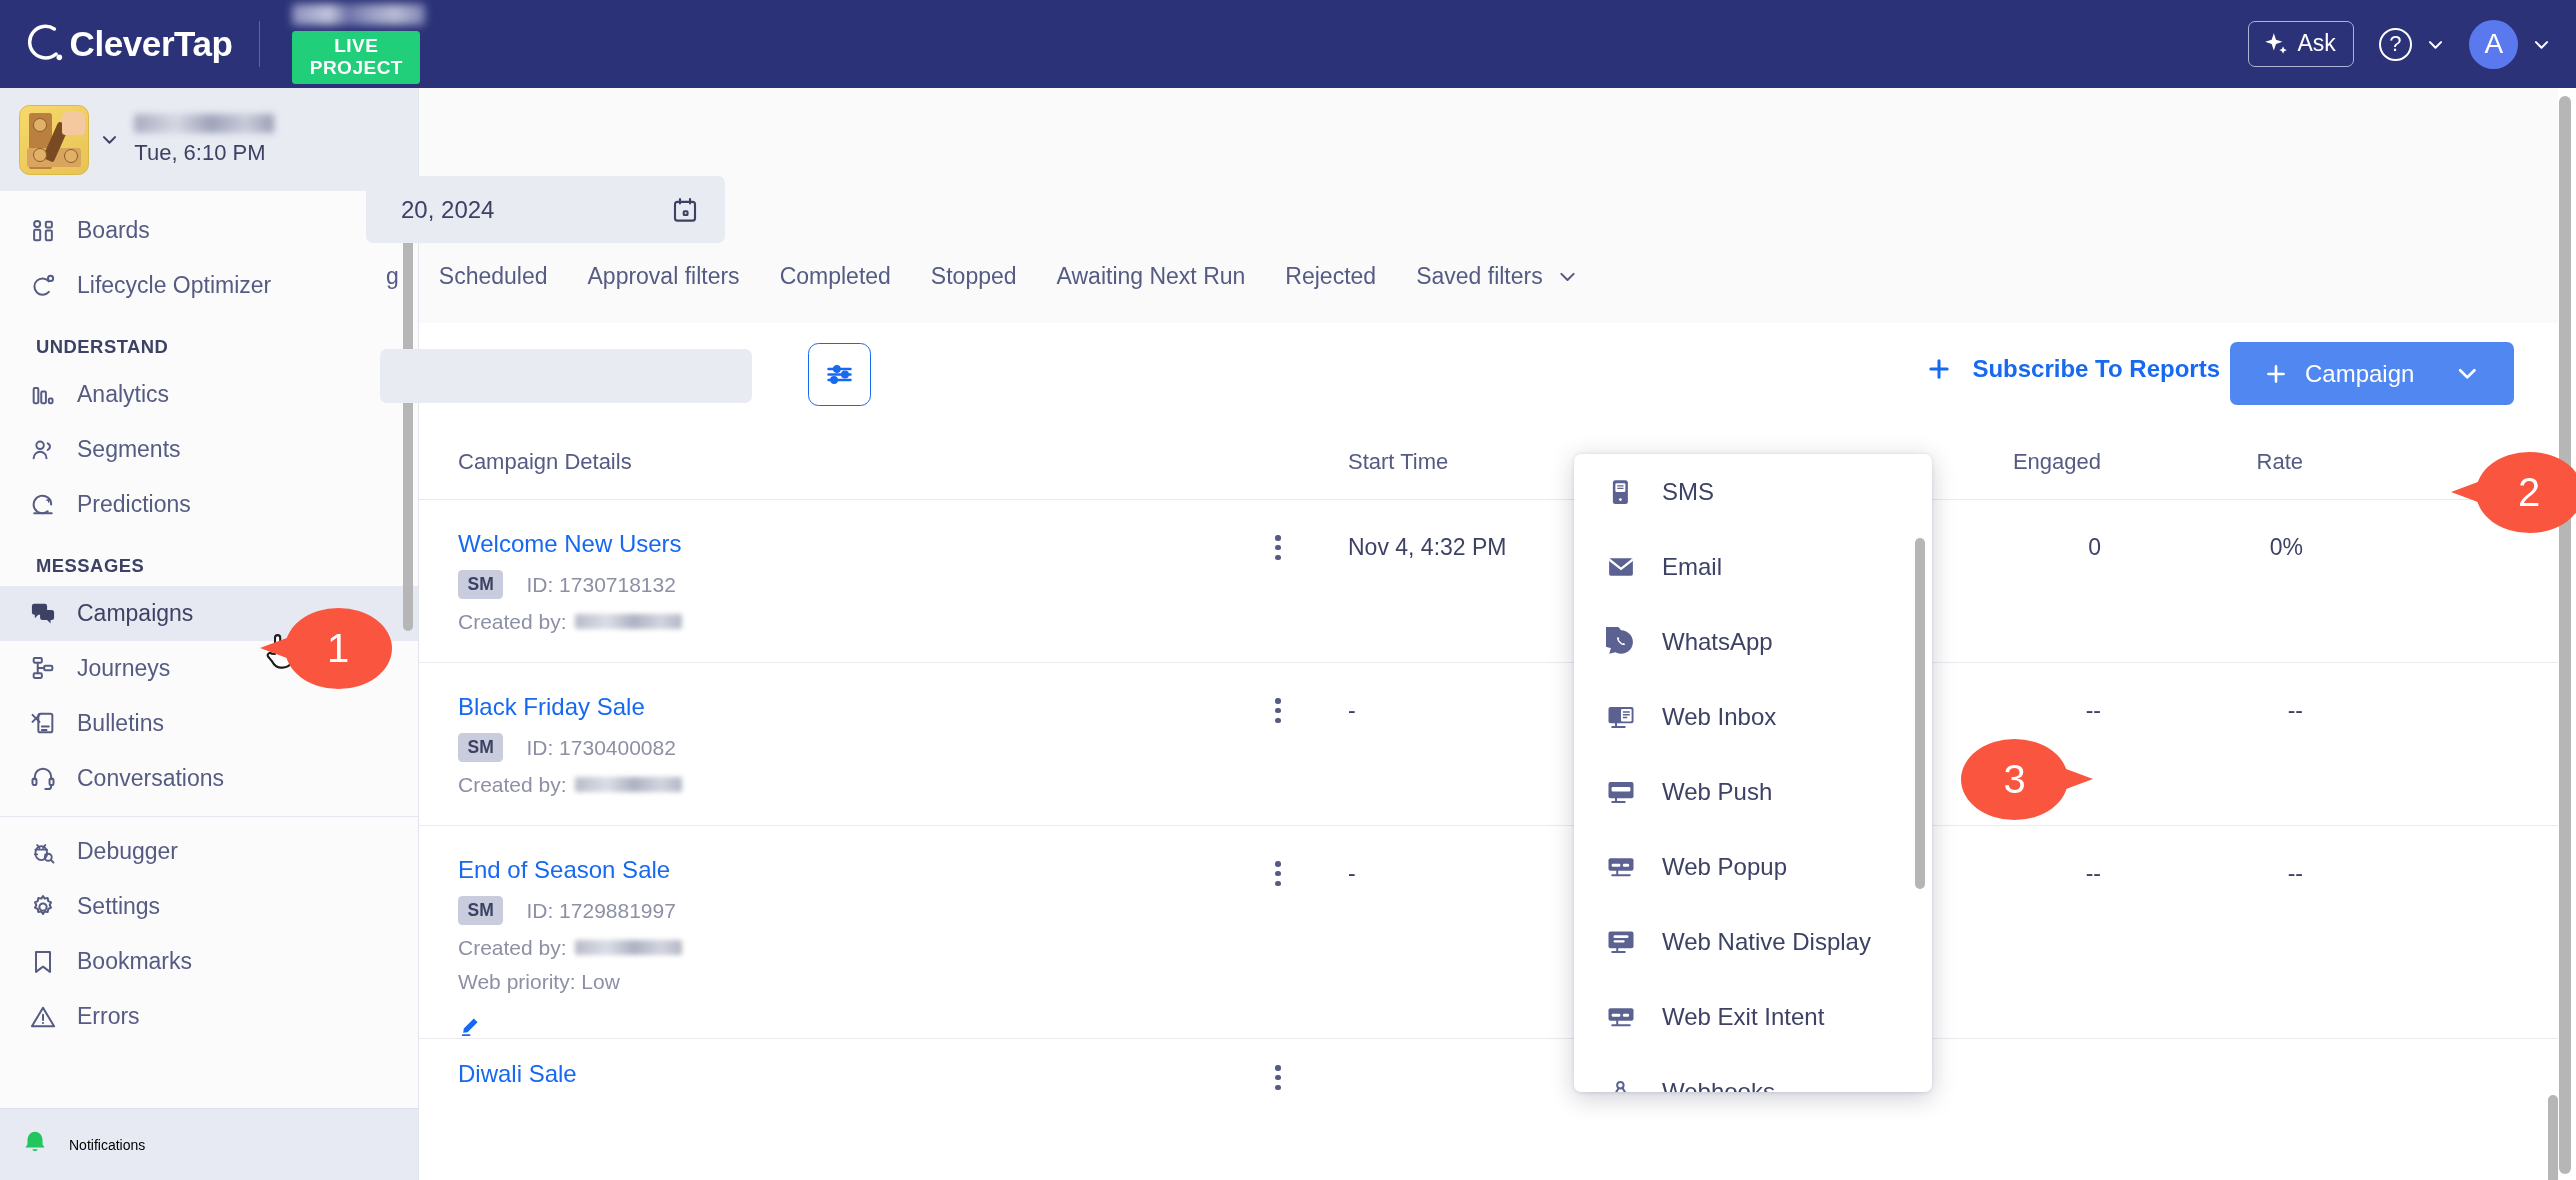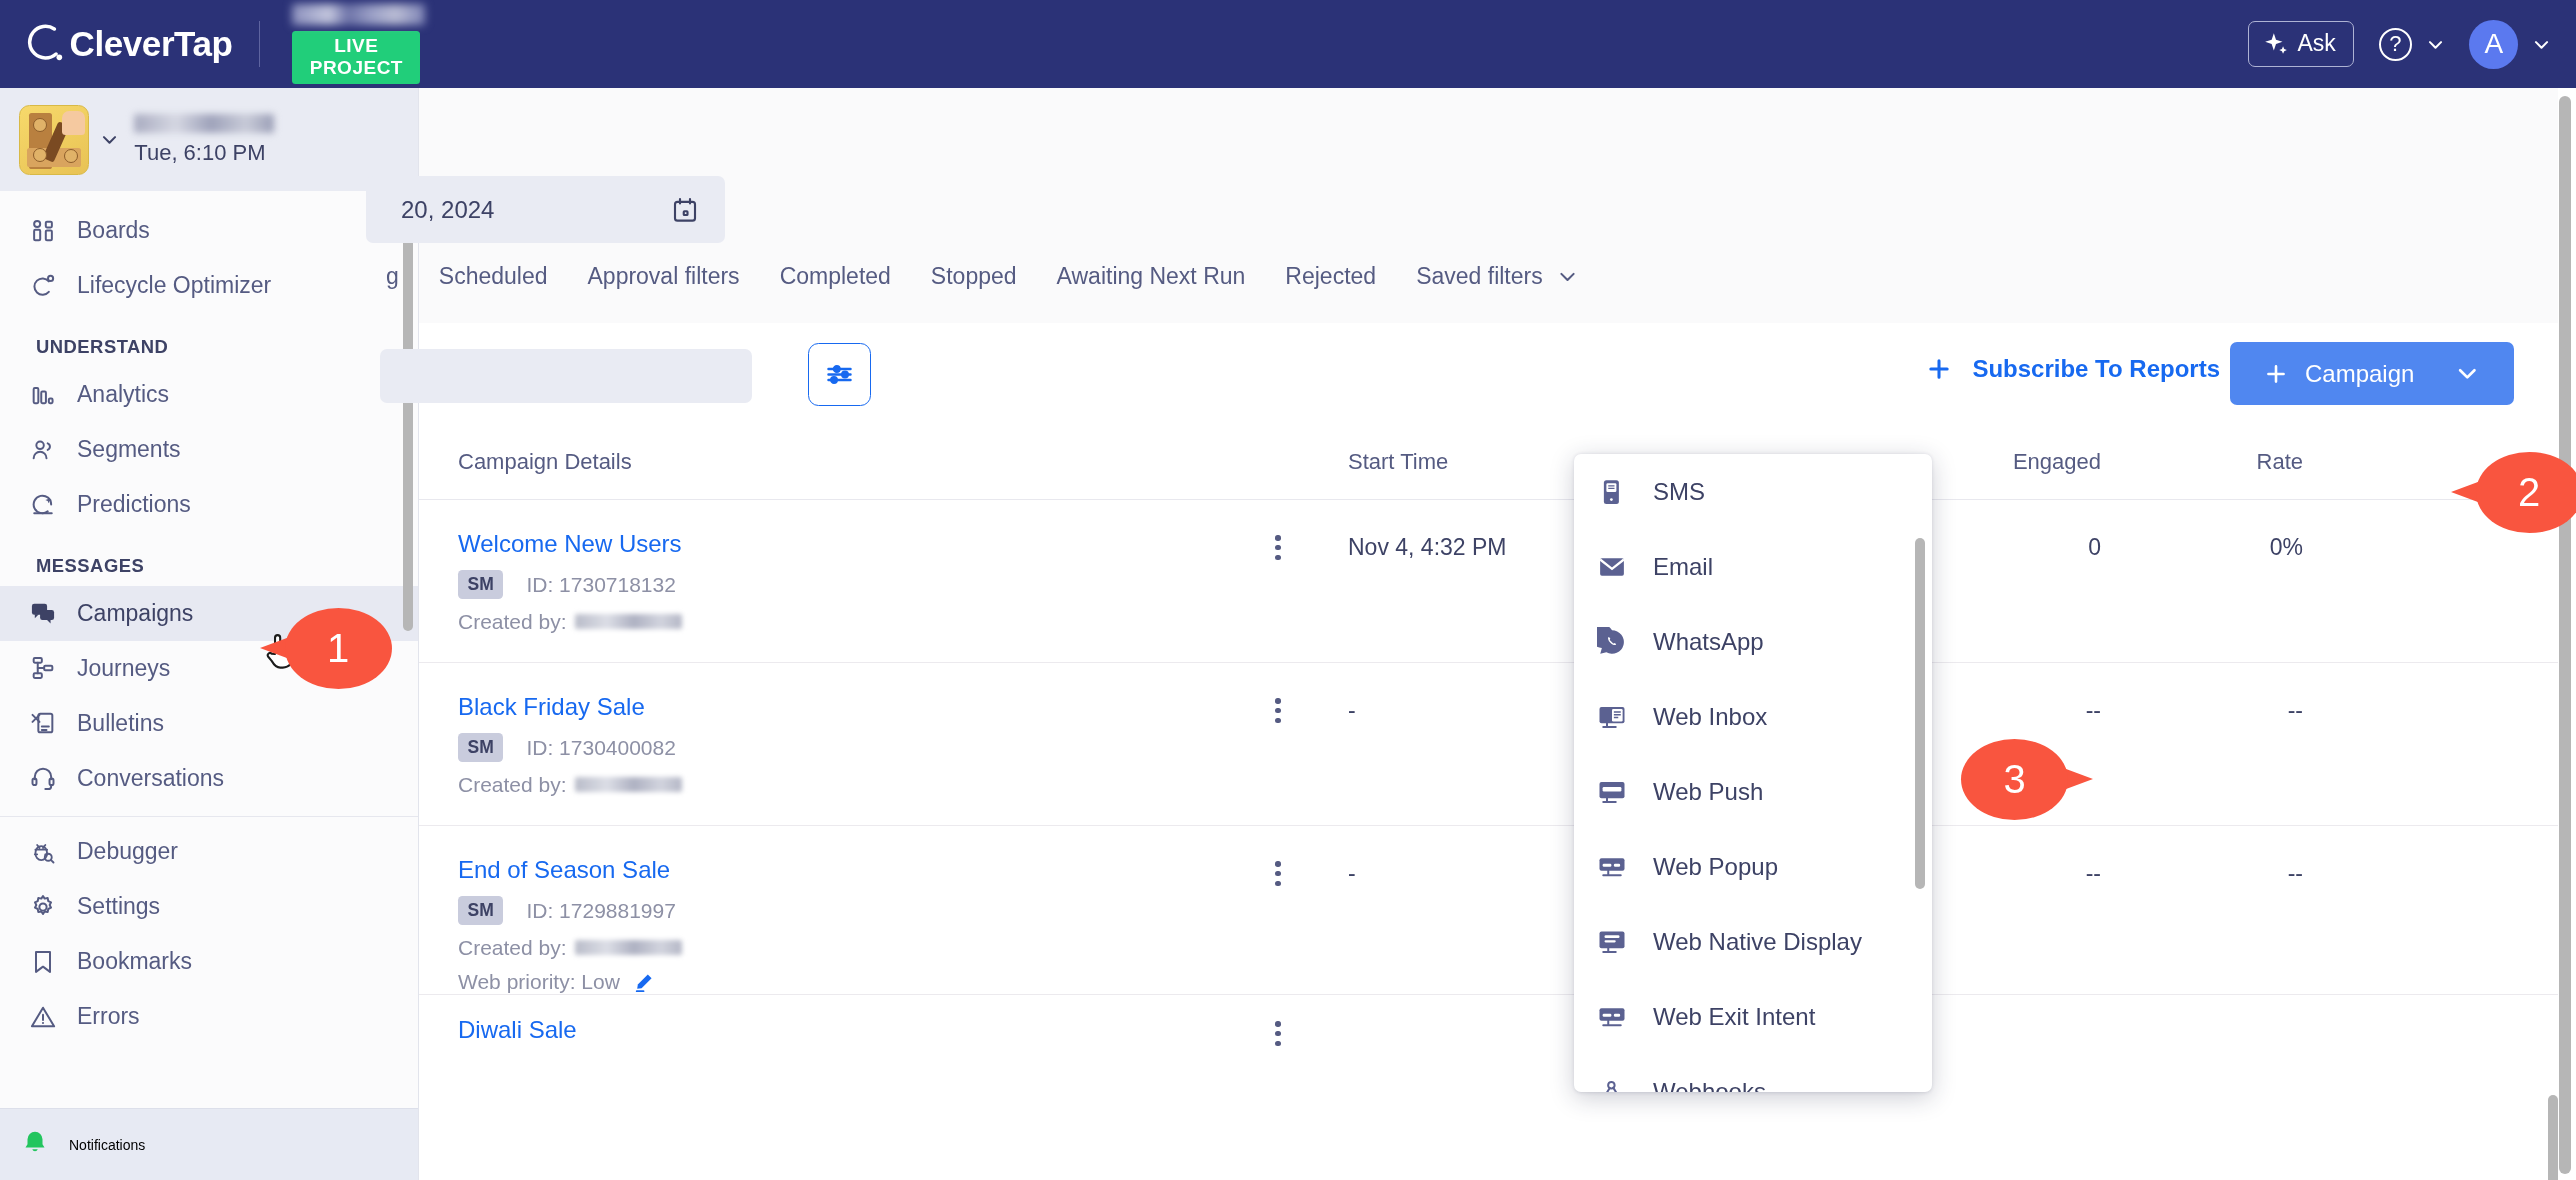--- a/index.html
+++ b/index.html
@@ -165,33 +165,33 @@
     background: #c9ccdd; color: #3d4265; font-size: 17.5px; font-weight: 700;
     border-radius: 4.4px; padding: 3.5px 9.6px 4.4px;
   }
   .cid { font-size: 21px; color: #8d90a5; }
   .cby { font-size: 21px; color: #8d90a5; margin-top: 10.5px; display: flex; align-items: center; gap: 5.3px; }
   .blurtxt {
     display:inline-block; width: 107px; height: 15px; border-radius: 2.6px;
     background: linear-gradient(90deg,#b9bcc9 0%,#dcdee6 30%,#aeb1c2 55%,#d2d4de 80%,#b4b7c6 100%);
     filter: blur(2.8px); margin-left: 3.5px;
   }
-  .cprio { font-size: 21px; color: #8d90a5; margin-top: 10.5px; display: flex; align-items: center; gap: 12px; }
+  .cprio { font-size: 21px; color: #8d90a5; margin-top: 10.5px; display: flex; align-items: flex-start; gap: 21px; flex-direction: column; }
   .kebab { display: flex; flex-direction: column; gap: 4.4px; align-items: center; padding-top: 5.3px; cursor: pointer; }
   .kebab i { width: 5.3px; height: 5.3px; border-radius: 50%; background: #555b82; display: block; }
   .cell { font-size: 23px; color: #3d4265; padding-top: 3.5px; }
 
   
   .dropdown {
     position: absolute; left: 1574px; top: 454px; width: 358px; height: 638px;
     background: #fff; border-radius: 7px;
     box-shadow: 0 5.3px 24.6px rgba(30,35,70,.22), 0 0.9px 3.5px rgba(30,35,70,.12);
     overflow: hidden; z-index: 40;
   }
-  .dd-item { display: flex; align-items: center; height: 75px; padding-left: 23px; gap: 26px; cursor: pointer; }
+  .dd-item { display: flex; align-items: center; height: 75px; padding-left: 32px; gap: 26px; cursor: pointer; }
   .dd-item .dtext { font-size: 24px; color: #3d4265; }
   .dd-sb { position: absolute; right: 7px; top: 84px; width: 9.6px; height: 351px; background: #b6b6b6; border-radius: 5.3px; }
 
   
   .marker { position: absolute; z-index: 60; }
   .pin { position: relative; width: 132px; height: 81px; }
   .pin .body {
     position: absolute; left: 24.6px; top: 0; width: 107px; height: 81px;
     background: #f9553f; border-radius: 50%;
   }

